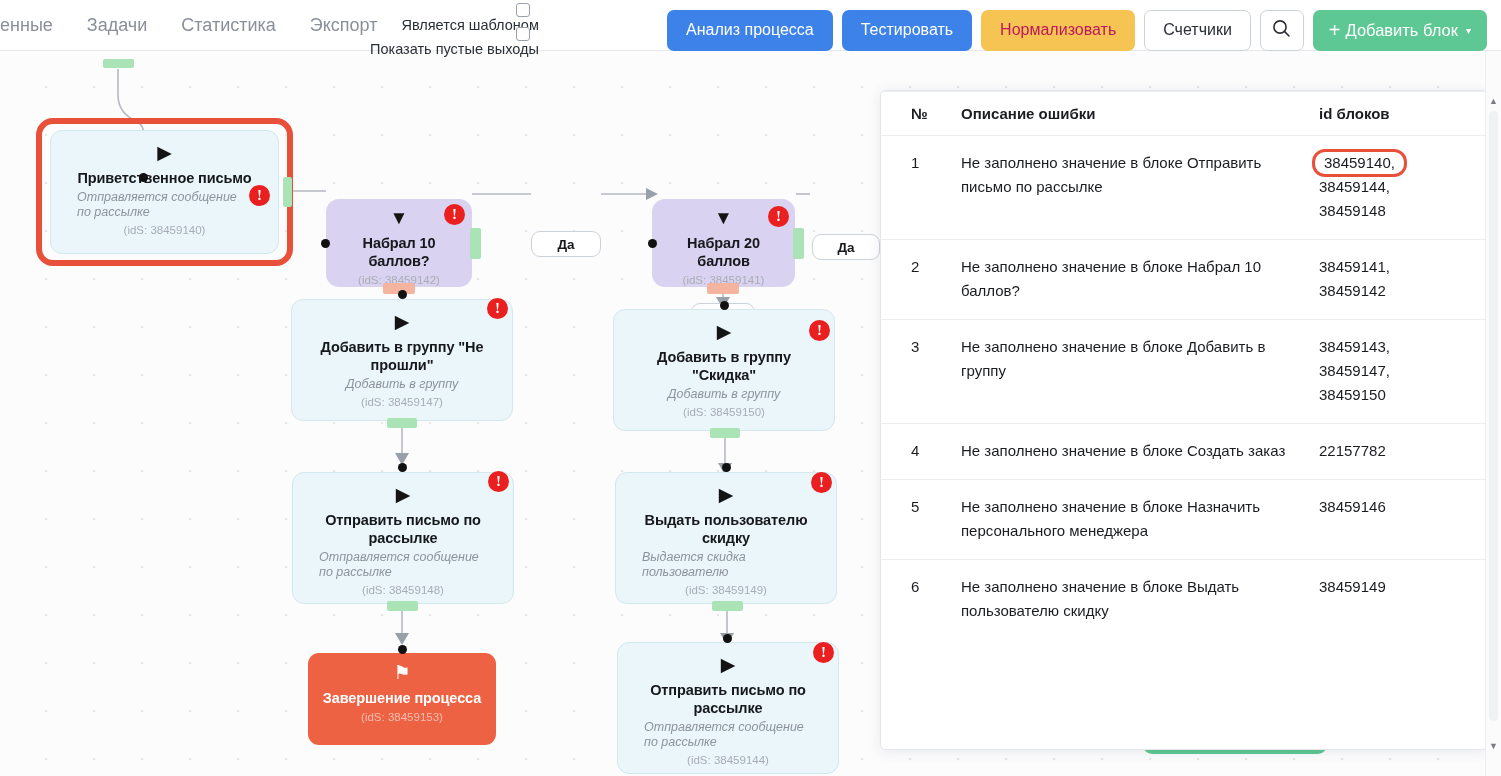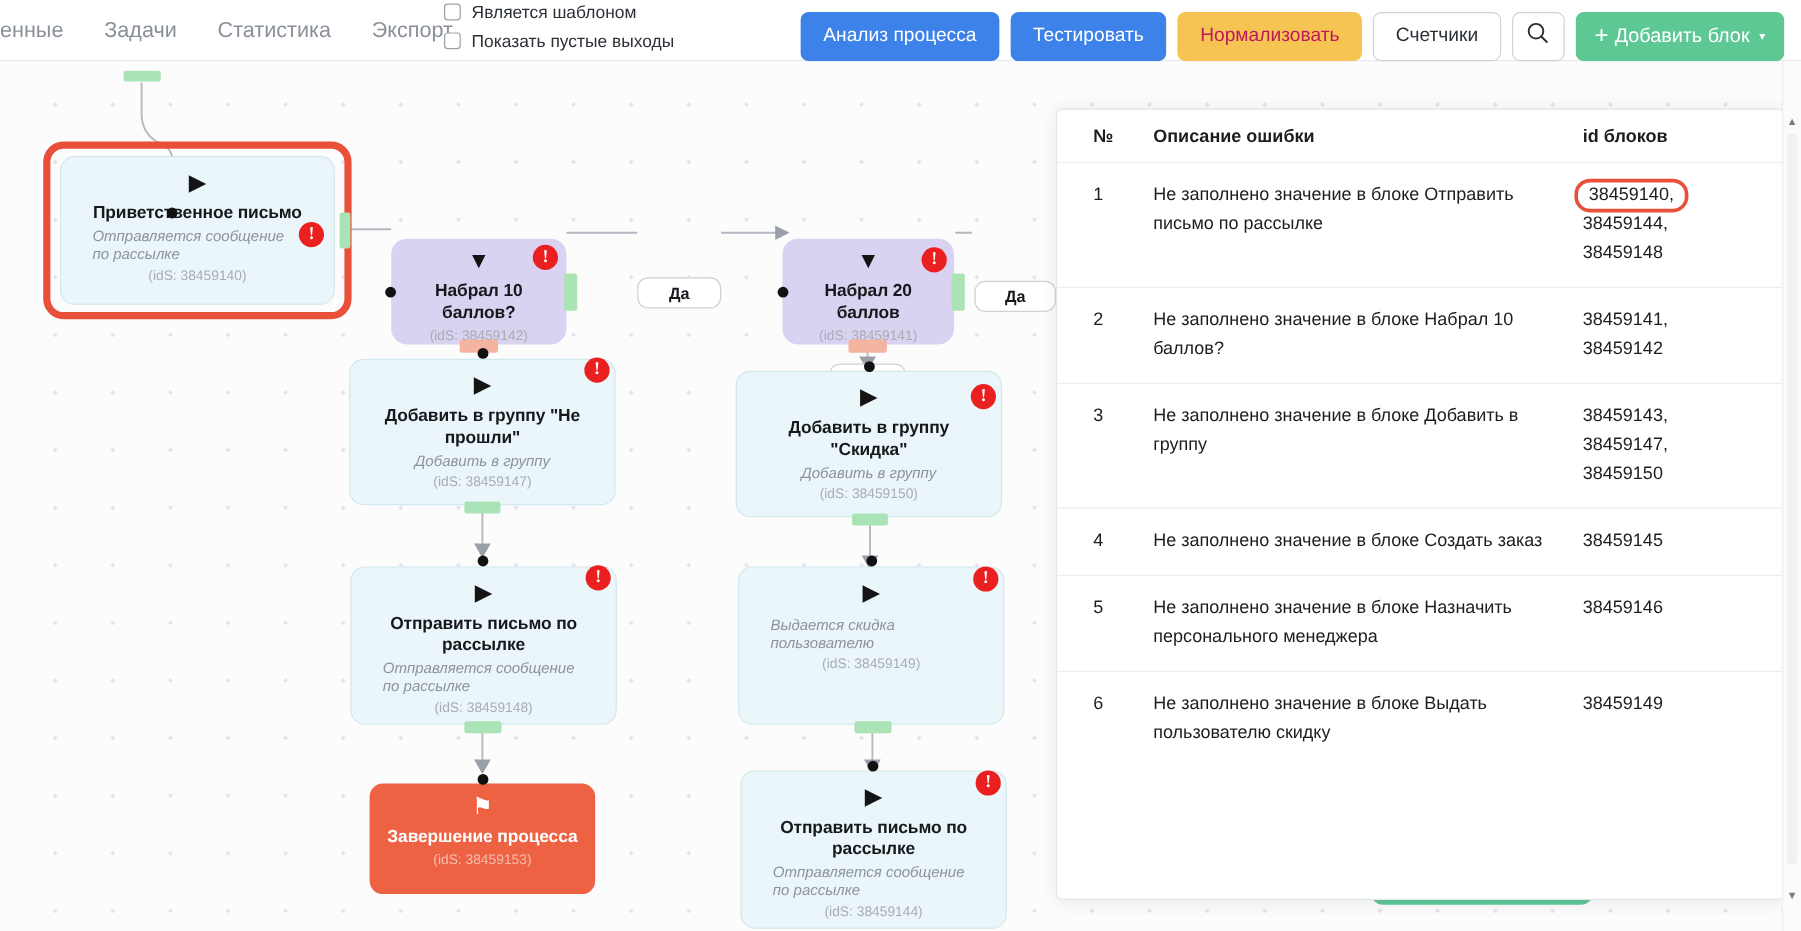--- a/index.html
+++ b/index.html
@@ -16,21 +16,21 @@
     background:#ffffff;border-bottom:1px solid #e7e9ec;
     box-sizing:border-box;z-index:40;
   }
   .tabs{position:absolute;left:0;top:0;height:51px;display:flex;align-items:center;}
   .tab{
     color:#8a9099;font-size:18px;padding:0 17px;cursor:pointer;white-space:nowrap;
   }
   .tab:first-child{padding-left:0;}
 
   .checks{position:absolute;left:370px;top:3px;}
-  .check-row{display:flex;align-items:flex-start;height:22px;margin-bottom:2px;cursor:pointer;}
+  .check-row{display:flex;align-items:flex-end;height:22px;margin-bottom:2px;cursor:pointer;flex-direction:column;}
   .box{
     width:14px;height:14px;border:1.6px solid #9aa1ab;border-radius:3px;
     background:#fff;margin-right:9px;box-sizing:border-box;flex:0 0 auto;
   }
   .check-lbl{font-size:14.5px;color:#2b2f36;white-space:nowrap;}
 
   .btns{position:absolute;right:14px;top:5px;height:50px;display:flex;align-items:center;gap:9px;}
   .btn{
     height:41px;border-radius:7px;display:flex;align-items:center;justify-content:center;
     padding:0 18px;font-size:16px;box-sizing:border-box;cursor:pointer;white-space:nowrap;
@@ -310,20 +310,21 @@
     <div class="n-title">Отправить письмо по рассылке</div>
     <div class="n-sub">Отправляется сообщение по рассылке</div>
     <div class="n-id">(idS: 38459148)</div>
   </div>
   <div class="err" style="left:488px;top:420px;">!</div>
   <div class="dot" style="left:398px;top:412px;"></div>
   <div class="stub stub-green" style="left:387px;top:550px;width:31px;height:10px;"></div>
 
   <div class="node node-action" style="left:615px;top:421px;width:222px;height:132px;">
     <div class="n-icon">▶</div>
+    <div class="n-title">Выдать пользователю скидку</div>
     <div class="n-sub">Выдается скидка пользователю</div>
     <div class="n-id">(idS: 38459149)</div>
   </div>
   <div class="err" style="left:811px;top:421px;">!</div>
   <div class="dot" style="left:722px;top:412px;"></div>
   <div class="stub stub-green" style="left:712px;top:550px;width:31px;height:10px;"></div>
 
   <div class="node node-end" style="left:308px;top:602px;width:188px;height:92px;">
     <div class="n-icon white">⚑</div>
     <div class="n-title white">Завершение процесса</div>
@@ -378,21 +379,21 @@
         <td class="c-desc">Не заполнено значение в блоке Добавить в группу</td>
         <td class="c-ids">
           <span>38459143,</span><br>
           <span style="white-space:pre-line;">38459147,
 38459150</span>
         </td>
       </tr>
       <tr>
         <td class="c-num">4</td>
         <td class="c-desc">Не заполнено значение в блоке Создать заказ</td>
-        <td class="c-ids">38459145</td>
+        <td class="c-ids">22157782</td>
       </tr>
       <tr>
         <td class="c-num">5</td>
         <td class="c-desc">Не заполнено значение в блоке Назначить персонального менеджера</td>
         <td class="c-ids">38459146</td>
       </tr>
       <tr>
         <td class="c-num">6</td>
         <td class="c-desc">Не заполнено значение в блоке Выдать пользователю скидку</td>
         <td class="c-ids">38459149</td>

